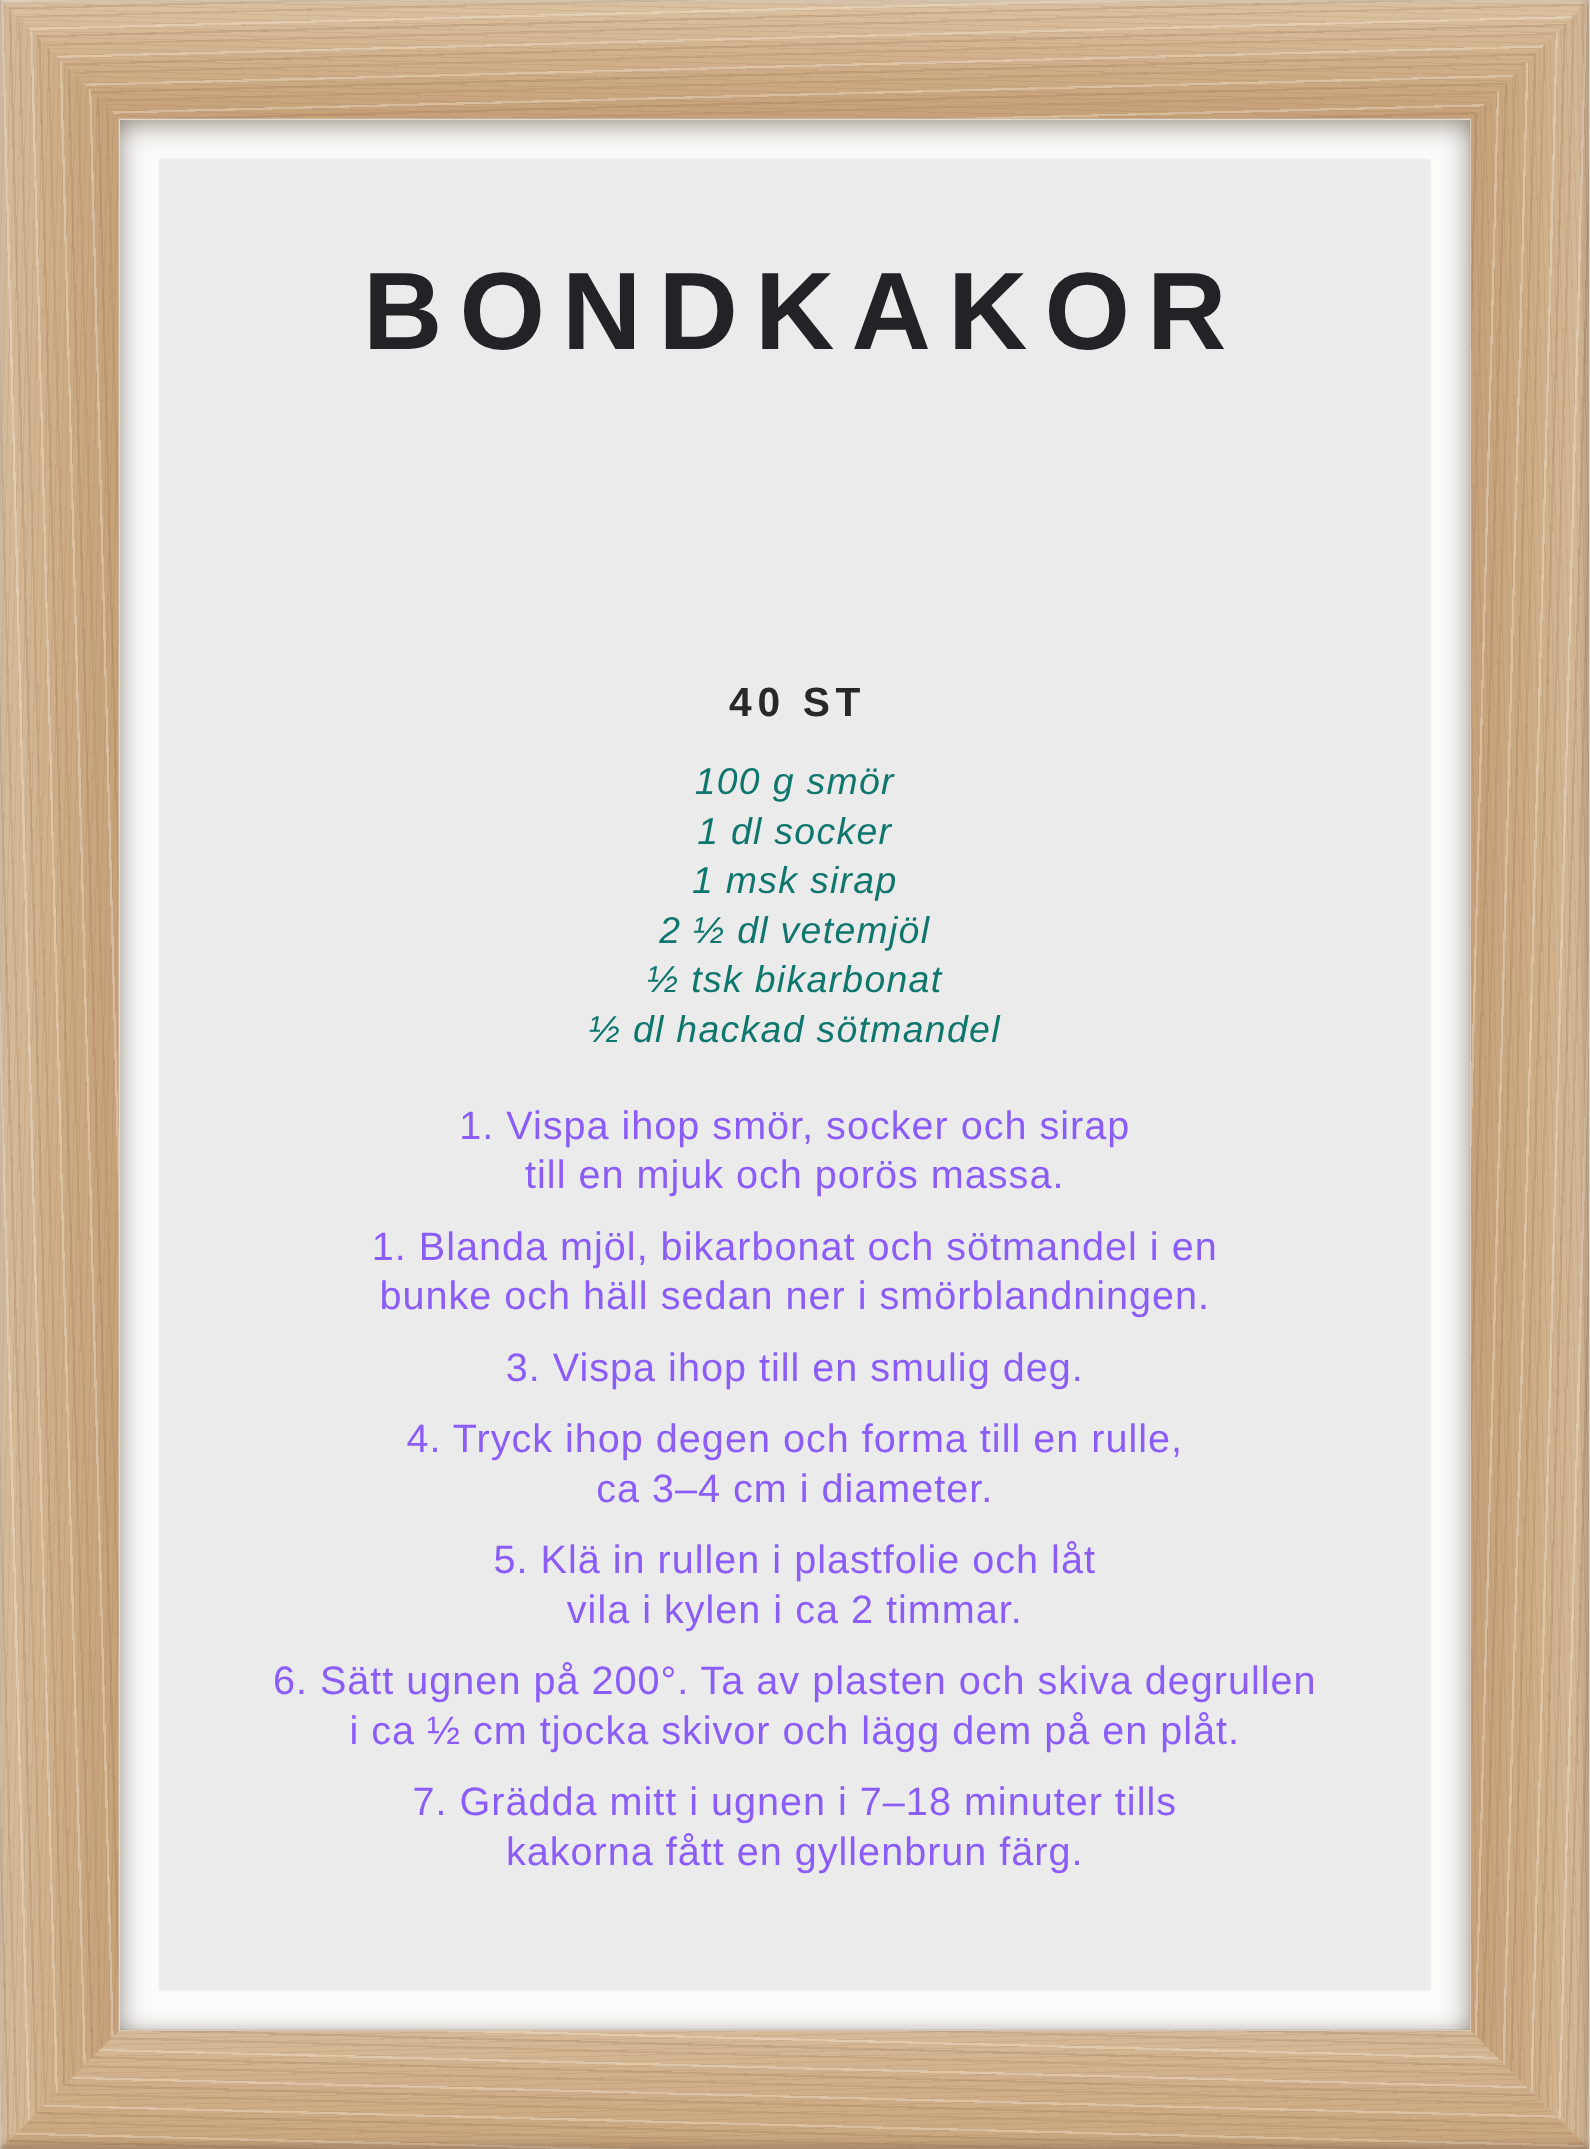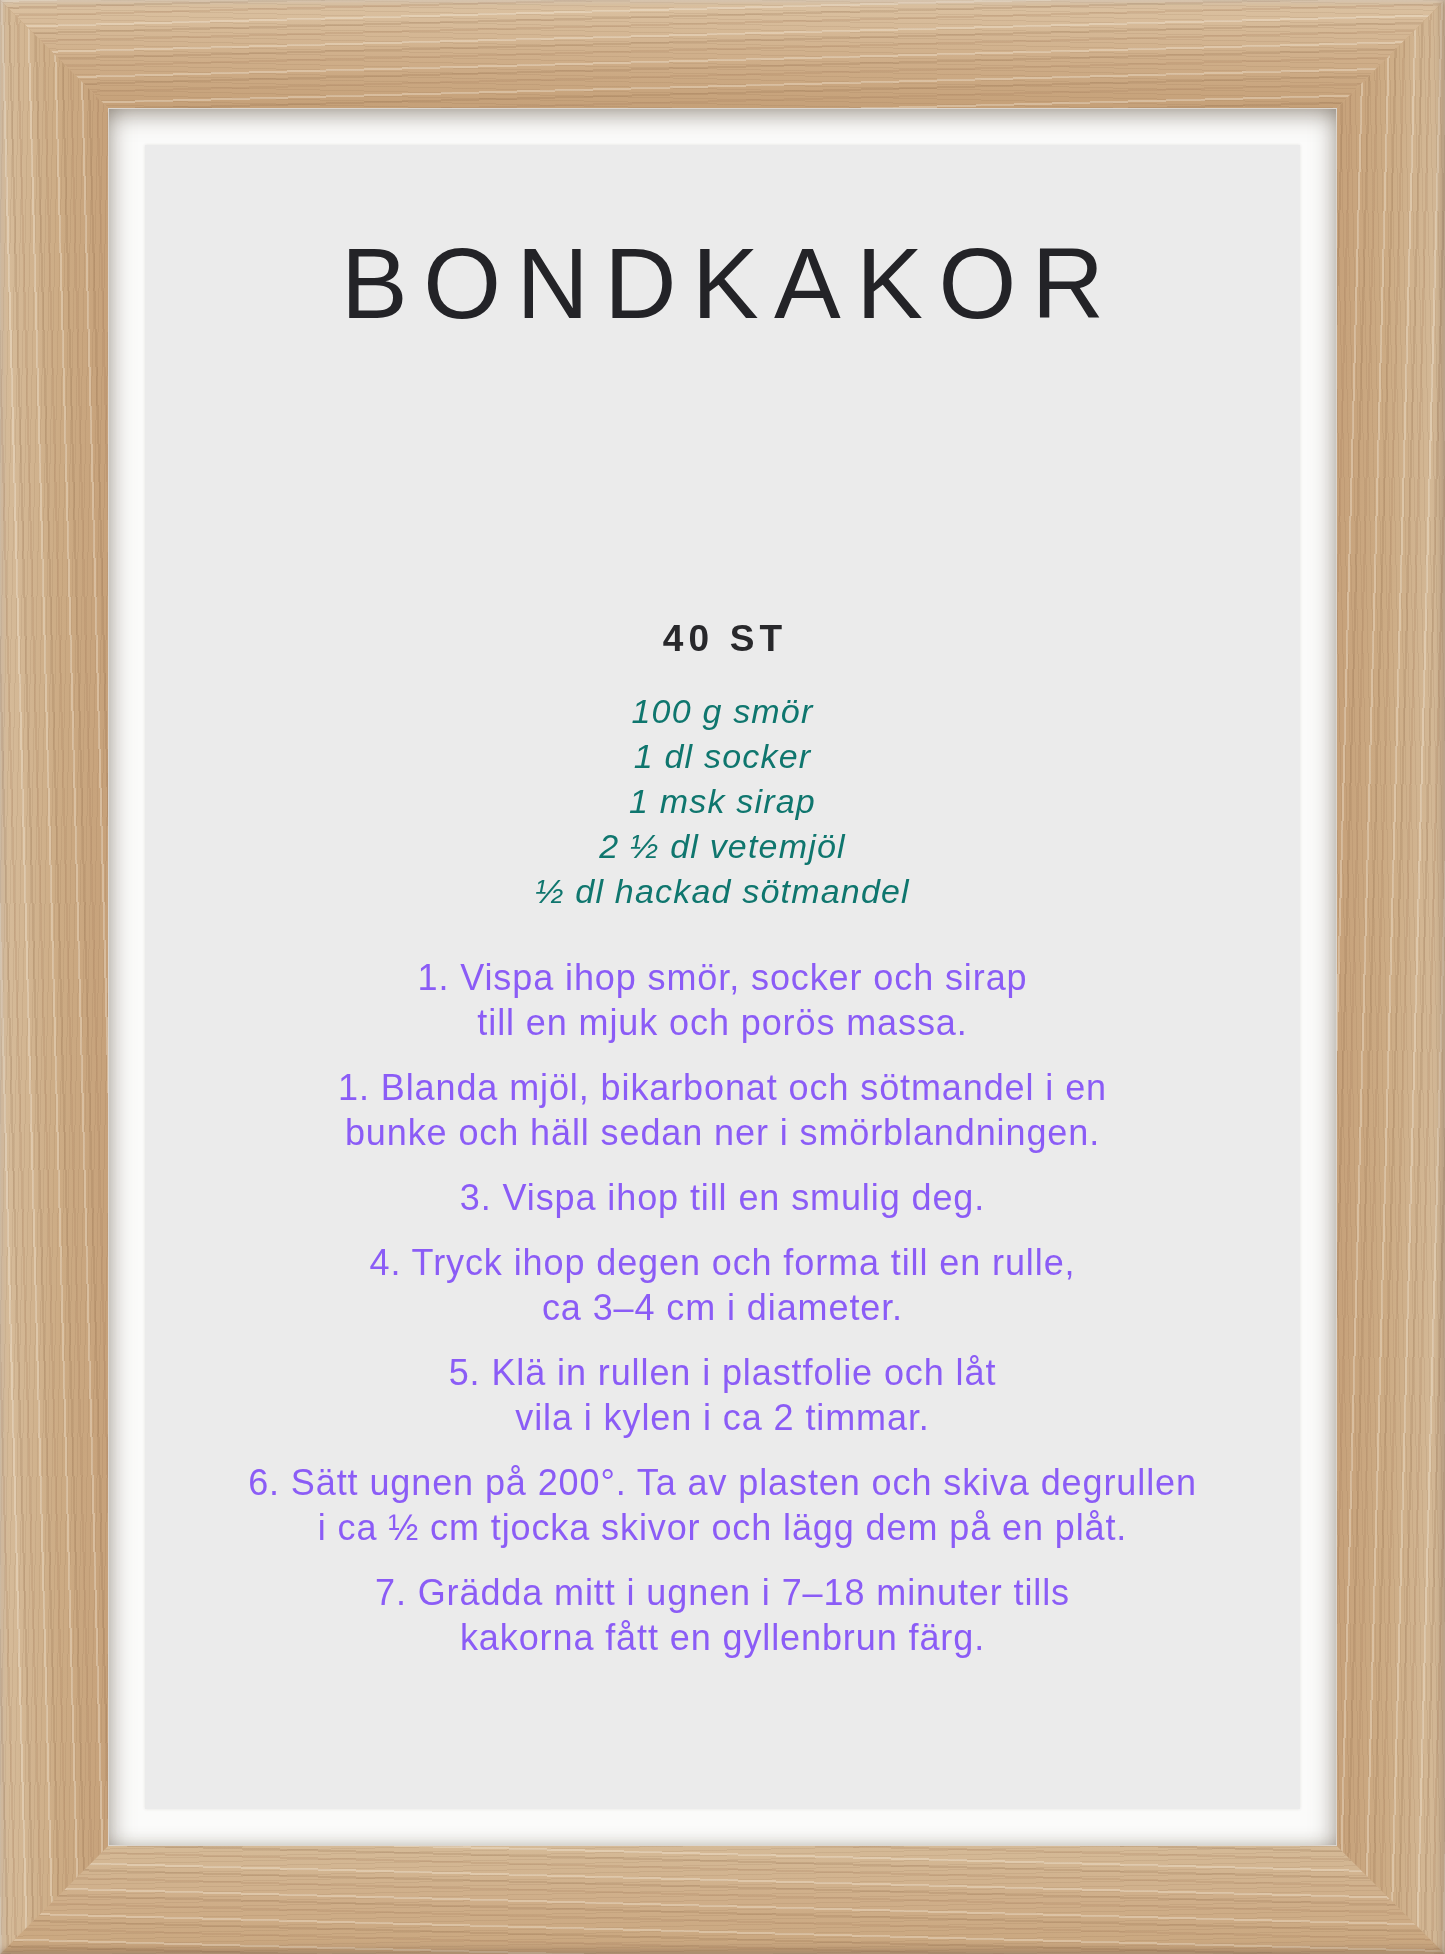--- a/index.html
+++ b/index.html
@@ -90,21 +90,21 @@
     inset: 36px;
     background: #ebebeb;
     box-shadow: 0 0 3px rgba(60, 50, 40, .12);
     text-align: center;
     color: #232326;
   }
   .title {
     margin: 88px 0 0 0;
     font-size: 100px;
     line-height: 100px;
-    font-weight: 400;
+    font-weight: 700;
     letter-spacing: 0.155em;
     margin-right: -0.155em; 
     color: #232327;
   }
   .yield {
     margin-top: 287px;
     font-size: 37px;
     line-height: 37px;
     font-weight: 700;
     letter-spacing: 0.14em;
@@ -156,20 +156,21 @@
 
       <h1 class="title">BONDKAKOR</h1>
 
       <div class="yield">40 ST</div>
 
       <div class="ingredients">
         <div>100 g smör</div>
         <div>1 dl socker</div>
         <div>1 msk sirap</div>
         <div>2 ½ dl vetemjöl</div>
+        <div>½ tsk bikarbonat</div>
         <div>½ dl hackad sötmandel</div>
       </div>
 
       <div class="steps">
         <p class="step">
           <span class="step-line">1. Vispa ihop smör, socker och sirap</span>
           <span class="step-line">till en mjuk och porös massa.</span>
         </p>
         <p class="step">
           <span class="step-line">1. Blanda mjöl, bikarbonat och sötmandel i en</span>

